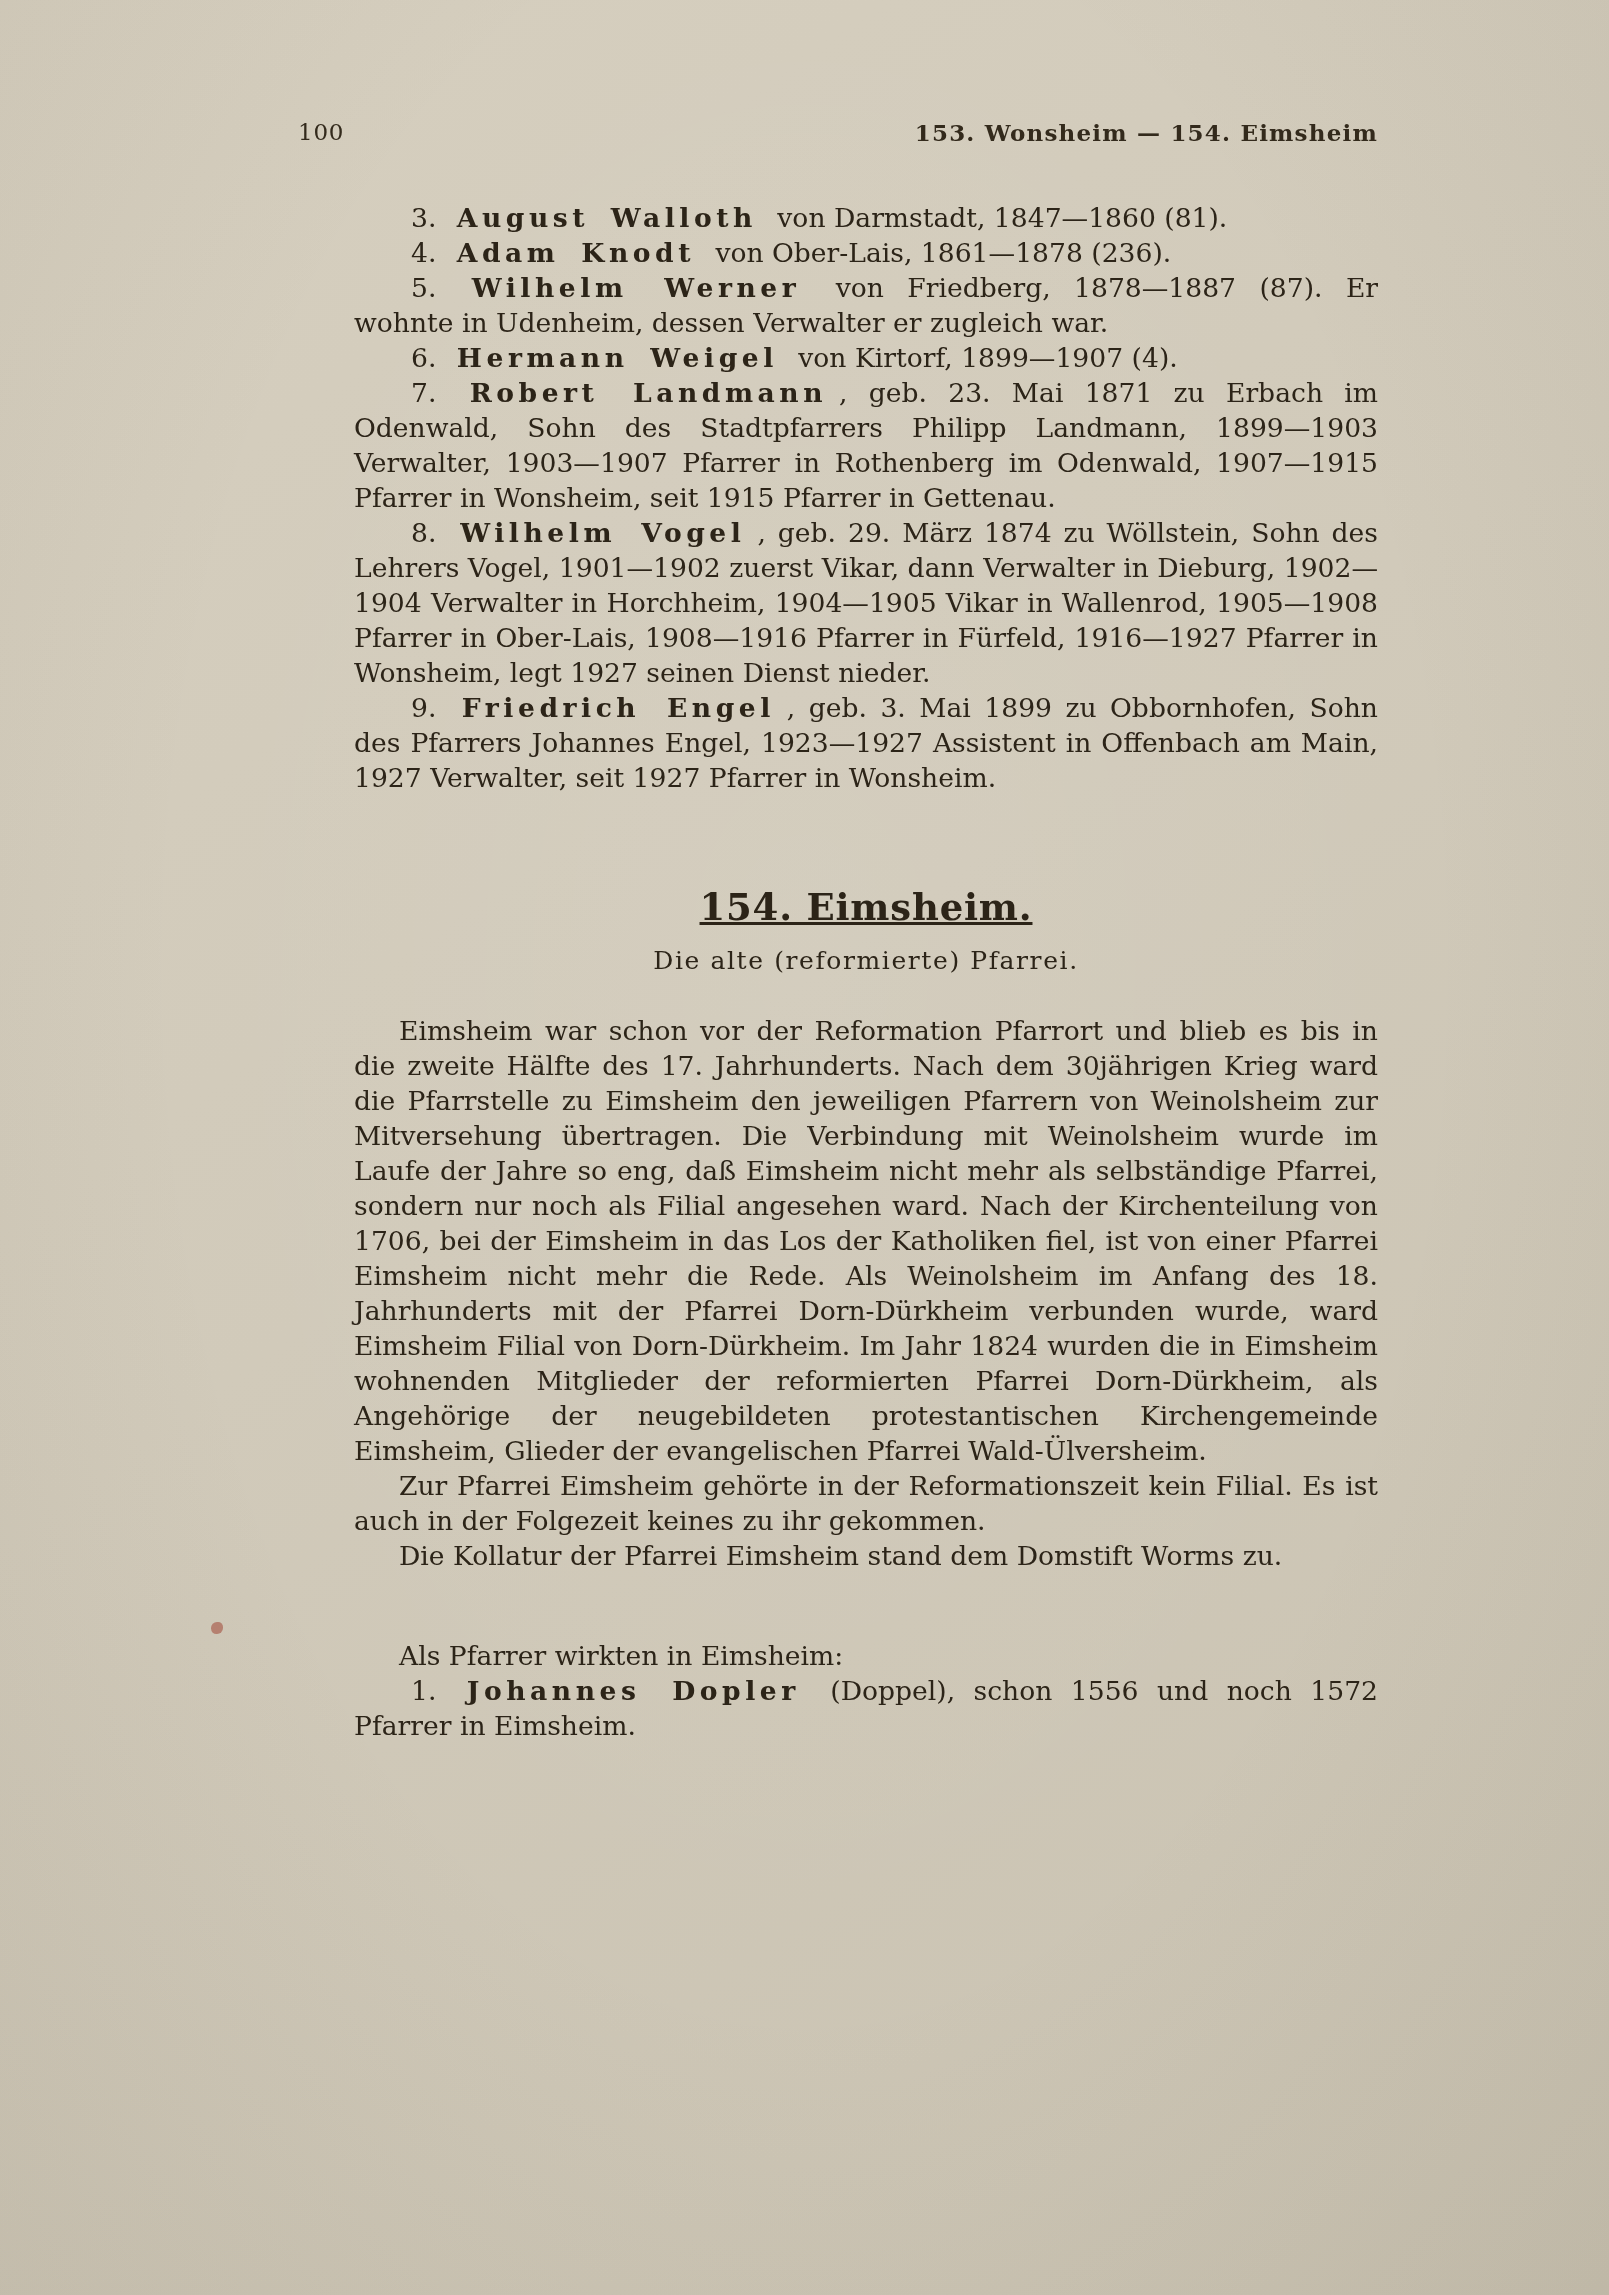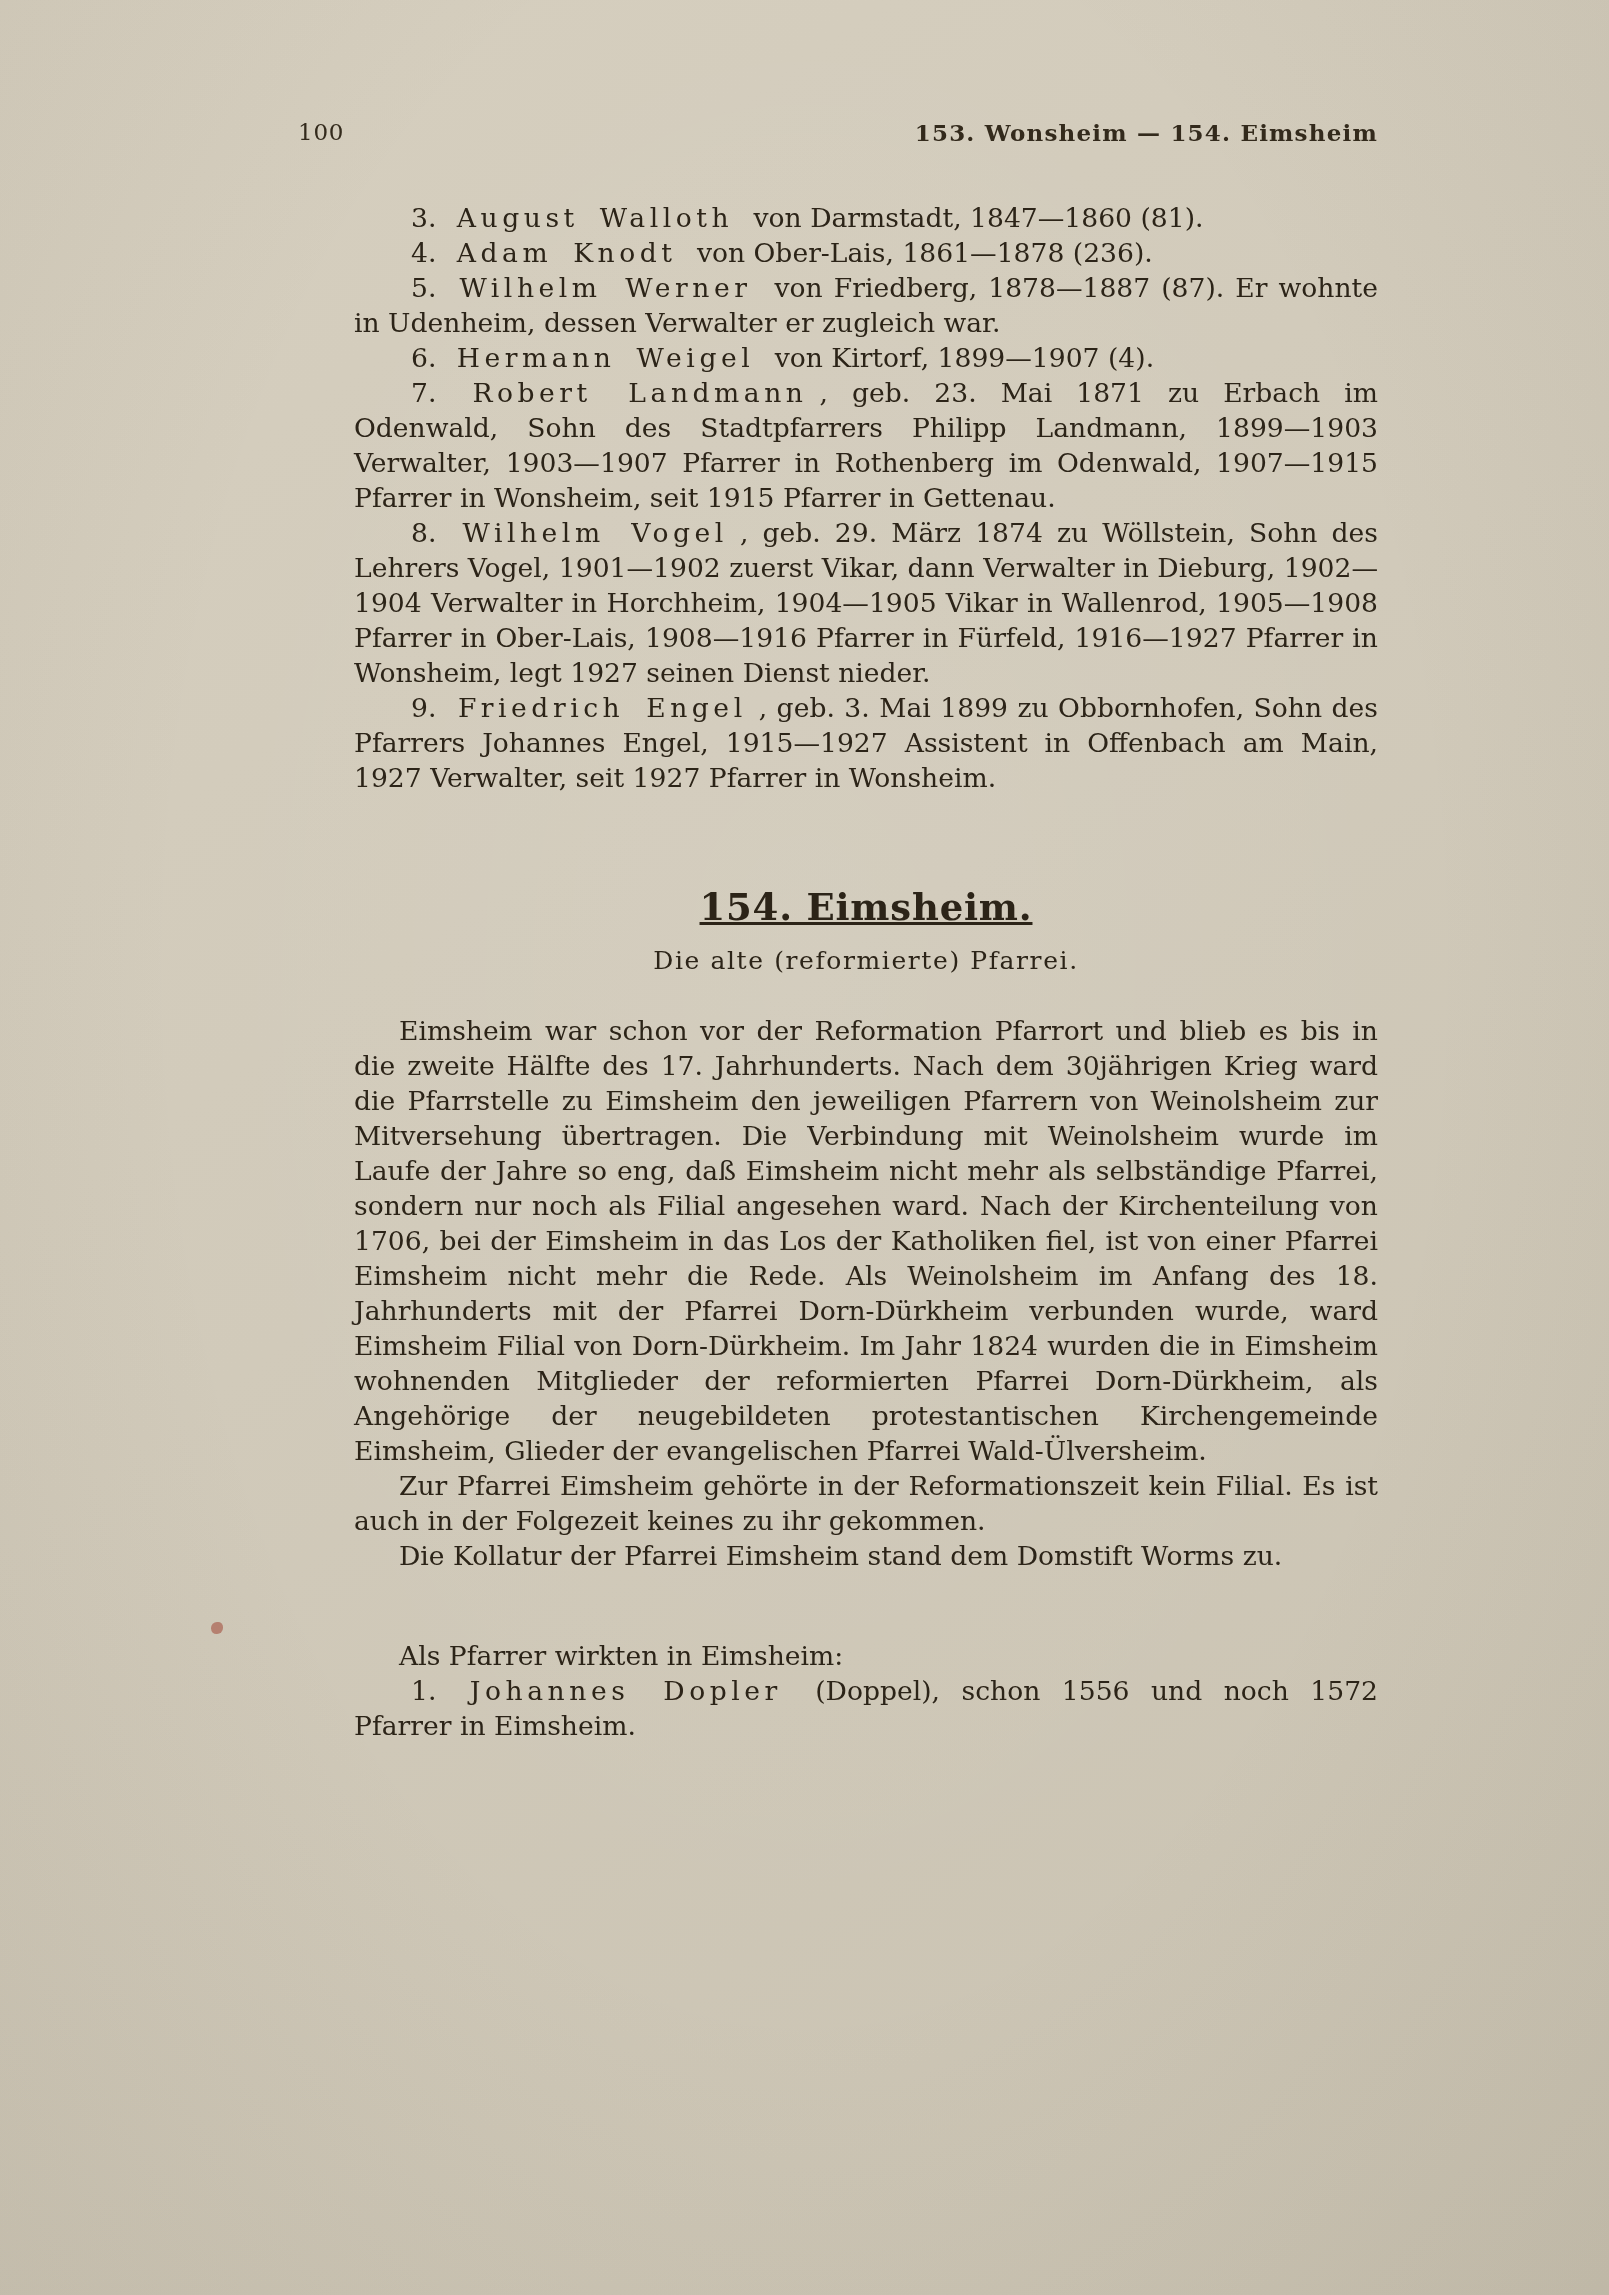--- a/index.html
+++ b/index.html
@@ -33,21 +33,21 @@
     top: 200px;
     left: 330px;
     width: 1048px;
     font-size: 26.6px;
     line-height: 35px;
     text-align: justify;
     hyphens: auto;
   }
   p { margin: 0; }
   .entry, .para { text-indent: 45px; }
-  .sperr { letter-spacing: 0.17em; word-spacing: 0.30em; }
+  .sperr { letter-spacing: 0.17em; word-spacing: 0.30em; font-weight: bold; }
   h2.section-heading {
     font-size: 37px;
     font-weight: bold;
     text-align: center;
     text-indent: 0;
     margin: 95px 0 17.7px 0;
     letter-spacing: 0.8px;
     text-decoration: underline;
   }
   h3.section-subheading {
@@ -88,21 +88,21 @@
   <p class="entry"><span>4. </span><span class="sperr">Adam Knodt</span><span> von Ober-Lais, 1861—1878 (236).</span></p>
 
   <p class="entry"><span>5. </span><span class="sperr">Wilhelm Werner</span><span> von Friedberg, 1878—1887 (87). Er wohnte in Udenheim, dessen Verwalter er zugleich war.</span></p>
 
   <p class="entry"><span>6. </span><span class="sperr">Hermann Weigel</span><span> von Kirtorf, 1899—1907 (4).</span></p>
 
   <p class="entry"><span>7. </span><span class="sperr">Robert Landmann</span><span>, geb. 23. Mai 1871 zu Erbach im Odenwald, Sohn des Stadtpfarrers Philipp Landmann, 1899—1903 Verwalter, 1903—1907 Pfarrer in Rothenberg im Odenwald, 1907—1915 Pfarrer in Wonsheim, seit 1915 Pfarrer in Gettenau.</span></p>
 
   <p class="entry"><span>8. </span><span class="sperr">Wilhelm Vogel</span><span>, geb. 29. März 1874 zu Wöllstein, Sohn des Lehrers Vogel, 1901—1902 zuerst Vikar, dann Verwalter in Dieburg, 1902—1904 Verwalter in Horchheim, 1904—1905 Vikar in Wallenrod, 1905—1908 Pfarrer in Ober-Lais, 1908—1916 Pfarrer in Fürfeld, 1916—1927 Pfarrer in Wonsheim, legt 1927 seinen Dienst nieder.</span></p>
 
-  <p class="entry"><span>9. </span><span class="sperr">Friedrich Engel</span><span>, geb. 3. Mai 1899 zu Obbornhofen, Sohn des Pfarrers Johannes Engel, 1915—1927 Assistent in Offenbach am Main, 1927 Verwalter, seit 1927 Pfarrer in Wonsheim.</span></p>
+  <p class="entry"><span>9. </span><span class="sperr">Friedrich Engel</span><span>, geb. 3. Mai 1899 zu Obbornhofen, Sohn des Pfarrers Johannes Engel, 1923—1927 Assistent in Offenbach am Main, 1927 Verwalter, seit 1927 Pfarrer in Wonsheim.</span></p>
 
   <h2 class="section-heading">154. Eimsheim.</h2>
   <h3 class="section-subheading">Die alte (reformierte) Pfarrei.</h3>
 
   <p class="para">Eimsheim war schon vor der Reformation Pfarrort und blieb es bis in die zweite Hälfte des 17. Jahrhunderts. Nach dem 30jährigen Krieg ward die Pfarrstelle zu Eimsheim den jeweiligen Pfarrern von Weinolsheim zur Mitversehung übertragen. Die Verbindung mit Weinolsheim wurde im Laufe der Jahre so eng, daß Eimsheim nicht mehr als selbständige Pfarrei, sondern nur noch als Filial angesehen ward. Nach der Kirchenteilung von 1706, bei der Eimsheim in das Los der Katholiken fiel, ist von einer Pfarrei Eimsheim nicht mehr die Rede. Als Weinolsheim im Anfang des 18. Jahrhunderts mit der Pfarrei Dorn-Dürkheim verbunden wurde, ward Eimsheim Filial von Dorn-Dürkheim. Im Jahr 1824 wurden die in Eimsheim wohnenden Mitglieder der reformierten Pfarrei Dorn-Dürkheim, als Angehörige der neugebildeten protestantischen Kirchengemeinde Eimsheim, Glieder der evangelischen Pfarrei Wald-Ülversheim.</p>
   <p class="para">Zur Pfarrei Eimsheim gehörte in der Reformationszeit kein Filial. Es ist auch in der Folgezeit keines zu ihr gekommen.</p>
   <p class="para">Die Kollatur der Pfarrei Eimsheim stand dem Domstift Worms zu.</p>
 
   <p class="para intro">Als Pfarrer wirkten in Eimsheim:</p>
 

